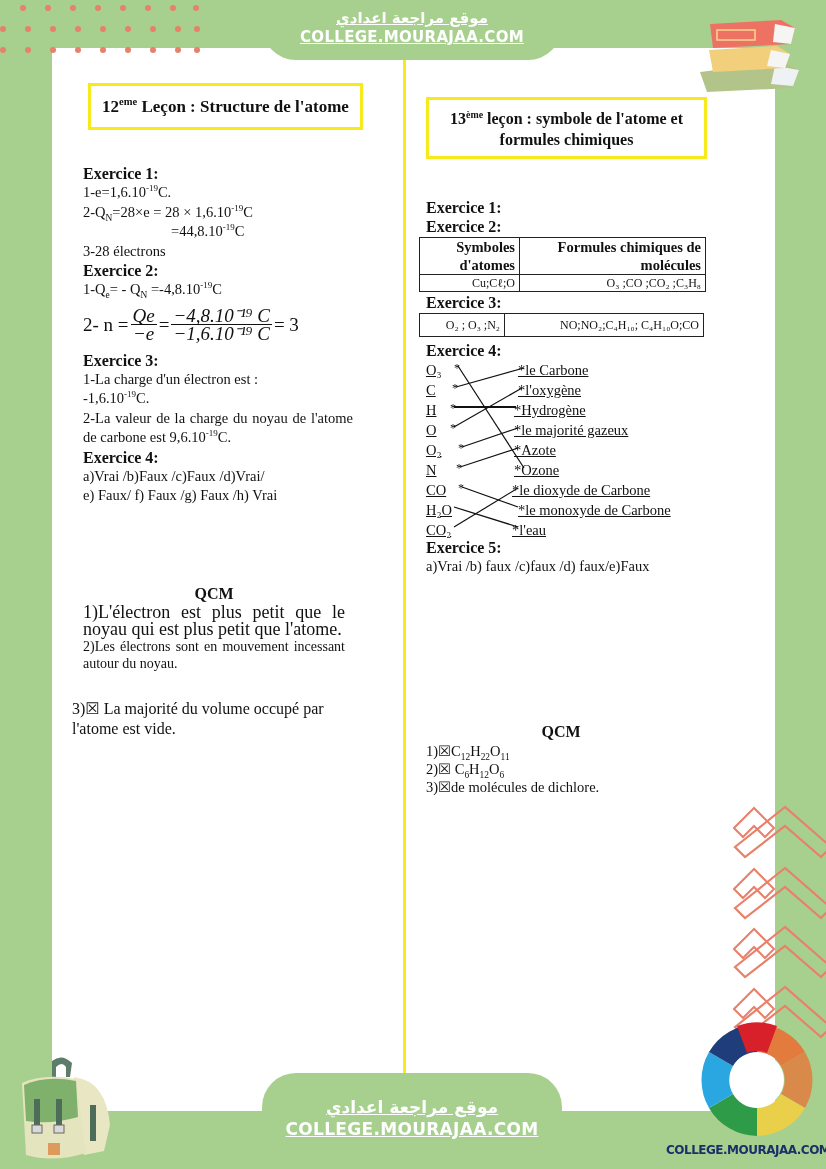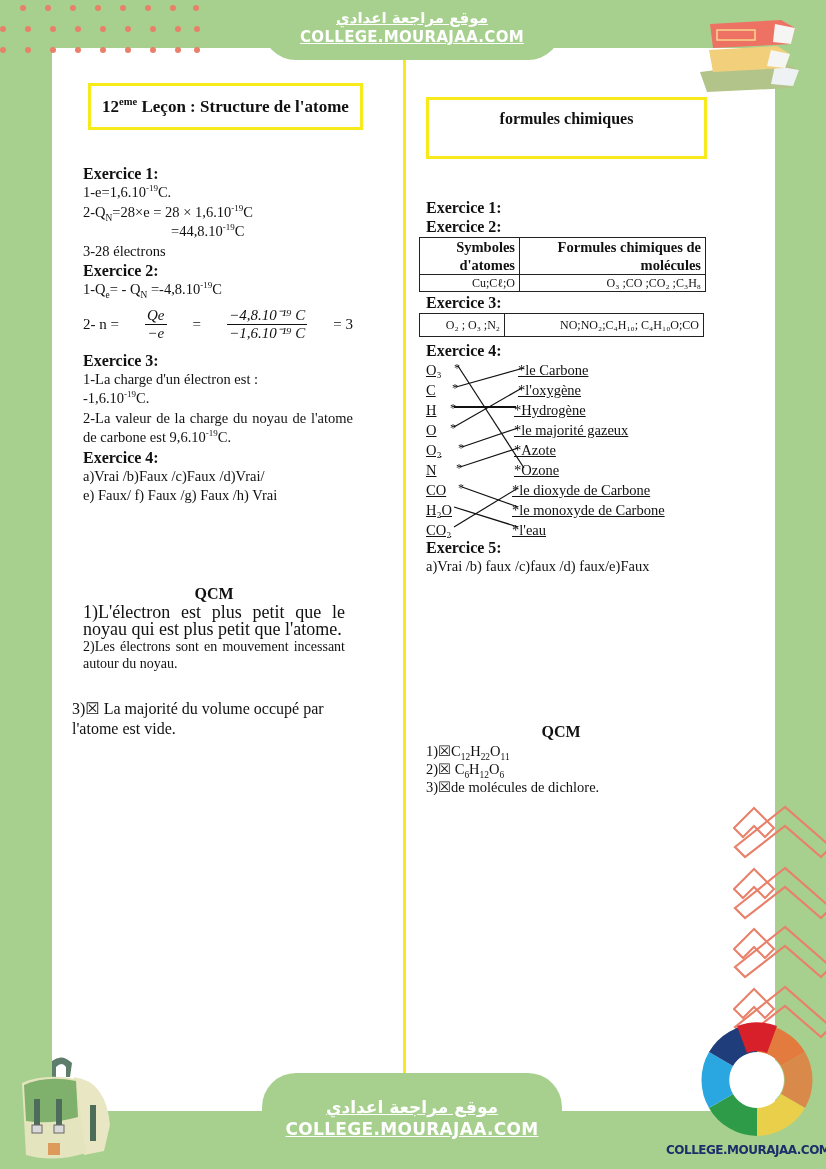--- a/index.html
+++ b/index.html
@@ -34,21 +34,21 @@
 
   .col { position: absolute; font-size: 14.5px; line-height: 19.5px; }
   .col-left { left: 83px; top: 164px; width: 270px; }
   .col-right { left: 426px; top: 198px; width: 285px; }
   .ex-head { font-weight: bold; font-size: 16px; line-height: 19px; }
   .line { white-space: nowrap; }
   .just { text-align: justify; }
 
   .frac { display: inline-flex; flex-direction: column; align-items: center; vertical-align: middle; font-style: italic; line-height: 17px; margin: 0 2px; }
   .frac .num { border-bottom: 1px solid #111; padding: 0 2px; }
-  .formula { display: flex; align-items: center; font-size: 15px; height: 44px; margin: 3px 0 4px; justify-content: space-between; }
+  .formula { display: flex; align-items: center; font-size: 19px; height: 44px; margin: 3px 0 4px; }
 
   table.ex { border-collapse: collapse; font-size: 13px; margin-top: 1px; }
   table.ex td, table.ex th { border: 1.5px solid #222; text-align: right; padding: 0 4px; }
   table.ex th { font-size: 14.5px; font-weight: bold; line-height: 18px; }
   table.ex td { line-height: 16px; font-size: 12px; }
 
   .matching { position: relative; height: 180px; width: 285px; font-size: 14.5px; }
   .matching .lft, .matching .rgt { position: absolute; line-height: 20px; white-space: nowrap; text-decoration: underline; }
   .matching svg { position: absolute; left: 0; top: 0; }
 
@@ -156,20 +156,21 @@
 </div>
 
 <div class="col" style="left:83px;top:584px;width:262px;">
   <div class="qcm-title">QCM</div>
   <div class="just" style="font-size:18px;line-height:17px">1)L'électron est plus petit que le noyau qui est plus petit que l'atome.</div>
   <div class="just" style="font-size:14px;line-height:17px">2)Les électrons sont en mouvement incessant autour du noyau.</div>
 </div>
 <div class="col big" style="left:72px;top:699px;width:280px;">3)☒ La majorité du volume occupé par l'atome est vide.</div>
 
 <div class="title-box tb-right">
+  <div><span>13</span><sup>ème</sup><span> leçon : symbole de l'atome et</span></div>
   <div>formules chimiques</div>
 </div>
 
 <div class="col col-right">
   <div class="ex-head">Exercice 1:</div>
 
   <div class="ex-head">Exercice 2:</div>
   <table class="ex" style="margin-left:-7px;width:287px">
     <tbody>
         <tr>
@@ -205,21 +206,21 @@
     <div class="lft" style="left:0;top:140px">H₂O</div>
     <div class="lft" style="left:0;top:160px">CO₂</div>
 
     <div class="rgt" style="left:92px;top:0">*le Carbone</div>
     <div class="rgt" style="left:92px;top:20px">*l'oxygène</div>
     <div class="rgt" style="left:88px;top:40px">*Hydrogène</div>
     <div class="rgt" style="left:88px;top:60px">*le majorité gazeux</div>
     <div class="rgt" style="left:88px;top:80px">*Azote</div>
     <div class="rgt" style="left:88px;top:100px">*Ozone</div>
     <div class="rgt" style="left:86px;top:120px">*le dioxyde de Carbone</div>
-    <div class="rgt" style="left:86px;top:140px">*le monoxyde de Carbone</div>
+    <div class="rgt" style="left:92px;top:140px">*le monoxyde de Carbone</div>
     <div class="rgt" style="left:86px;top:160px">*l'eau</div>
 
     <svg width="285" height="180">
       <g stroke="#111" stroke-width="1.2" fill="none">
         <text x="28" y="12" font-size="12" fill="#111" stroke="none">*</text>
         <text x="26" y="32" font-size="12" fill="#111" stroke="none">*</text>
         <text x="24" y="52" font-size="12" fill="#111" stroke="none">*</text>
         <text x="24" y="72" font-size="12" fill="#111" stroke="none">*</text>
         <text x="32" y="92" font-size="12" fill="#111" stroke="none">*</text>
         <text x="30" y="112" font-size="12" fill="#111" stroke="none">*</text>

